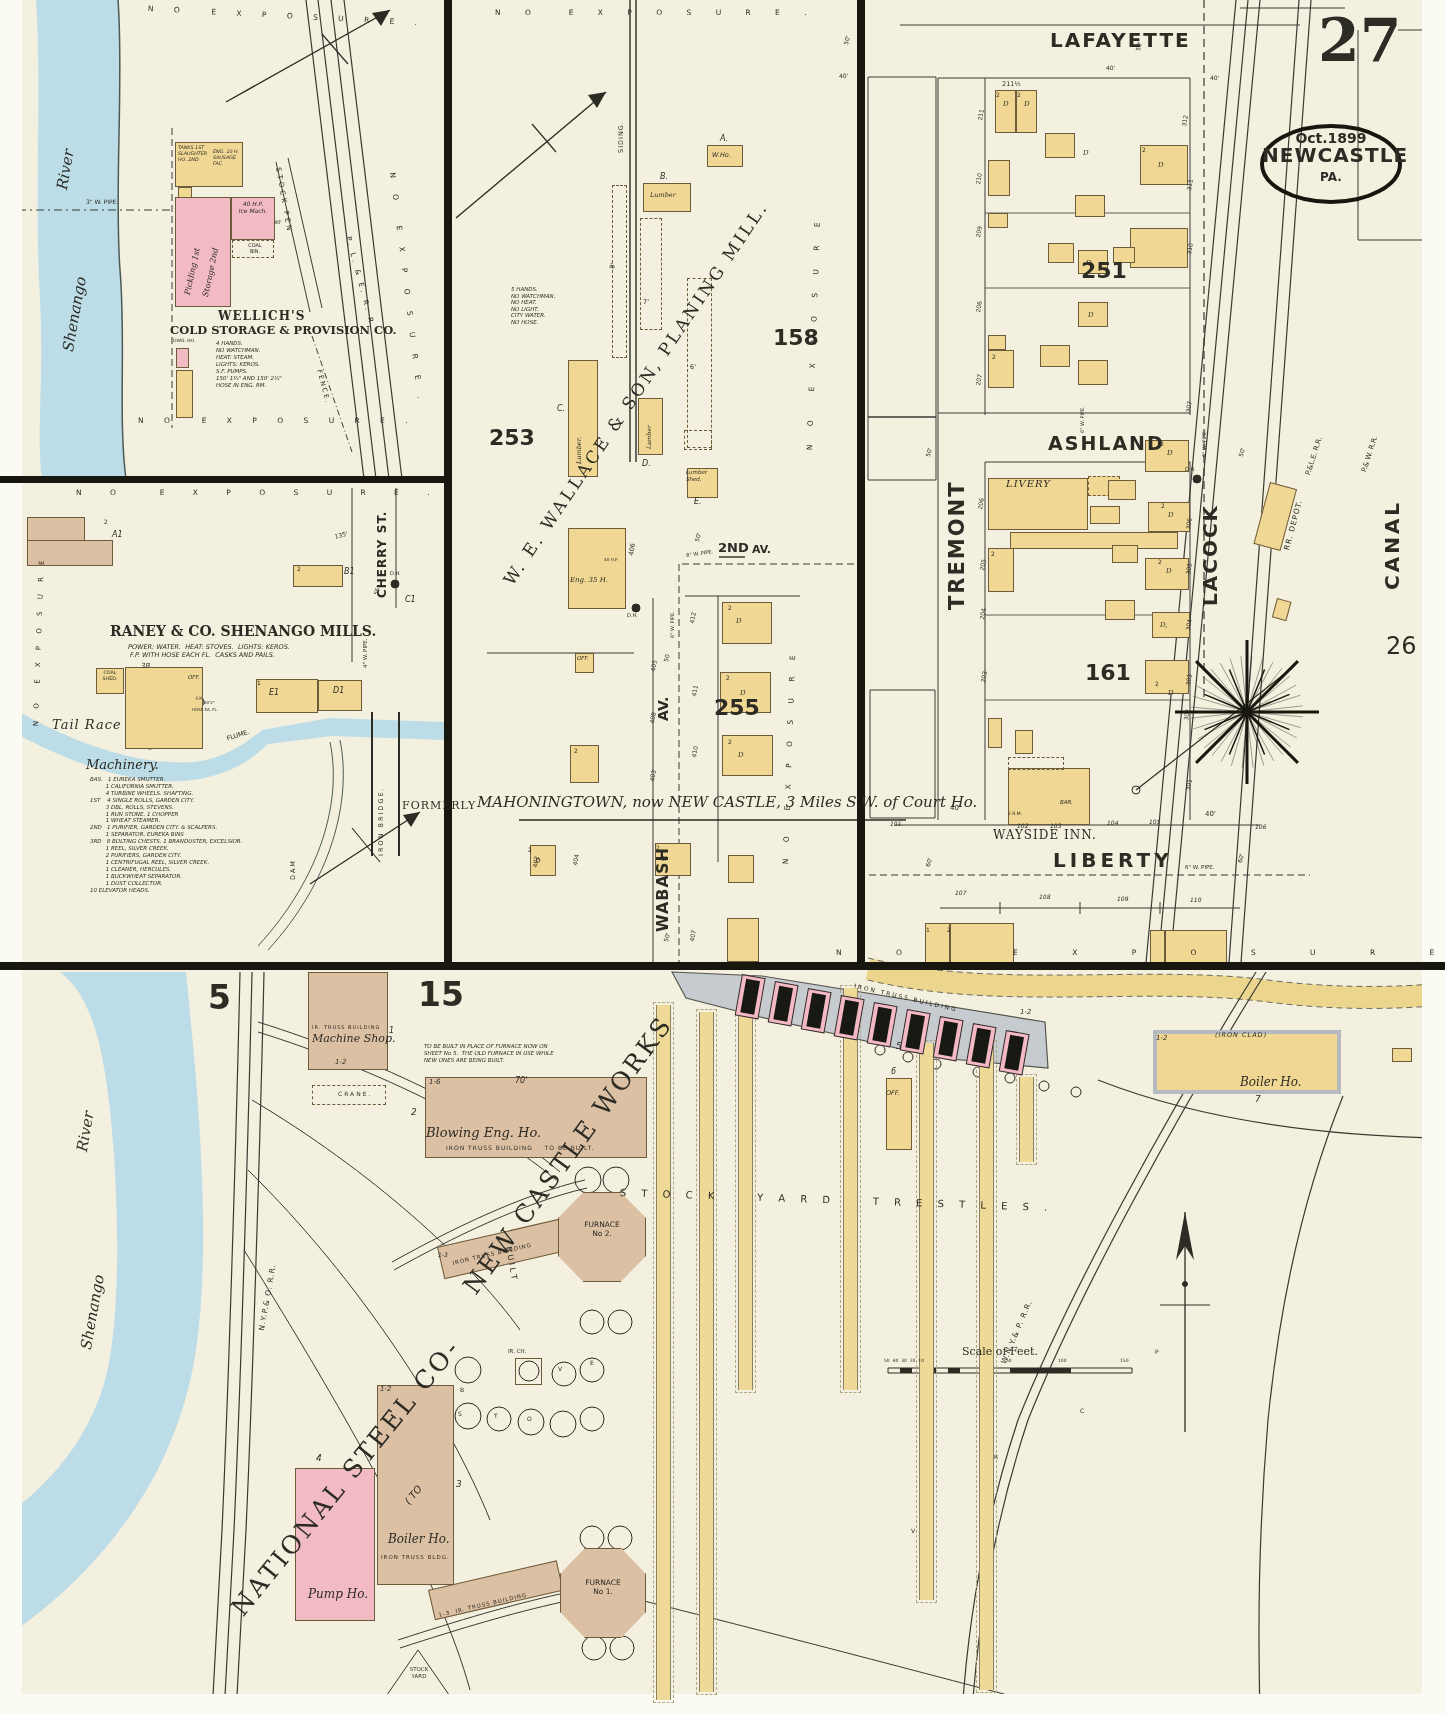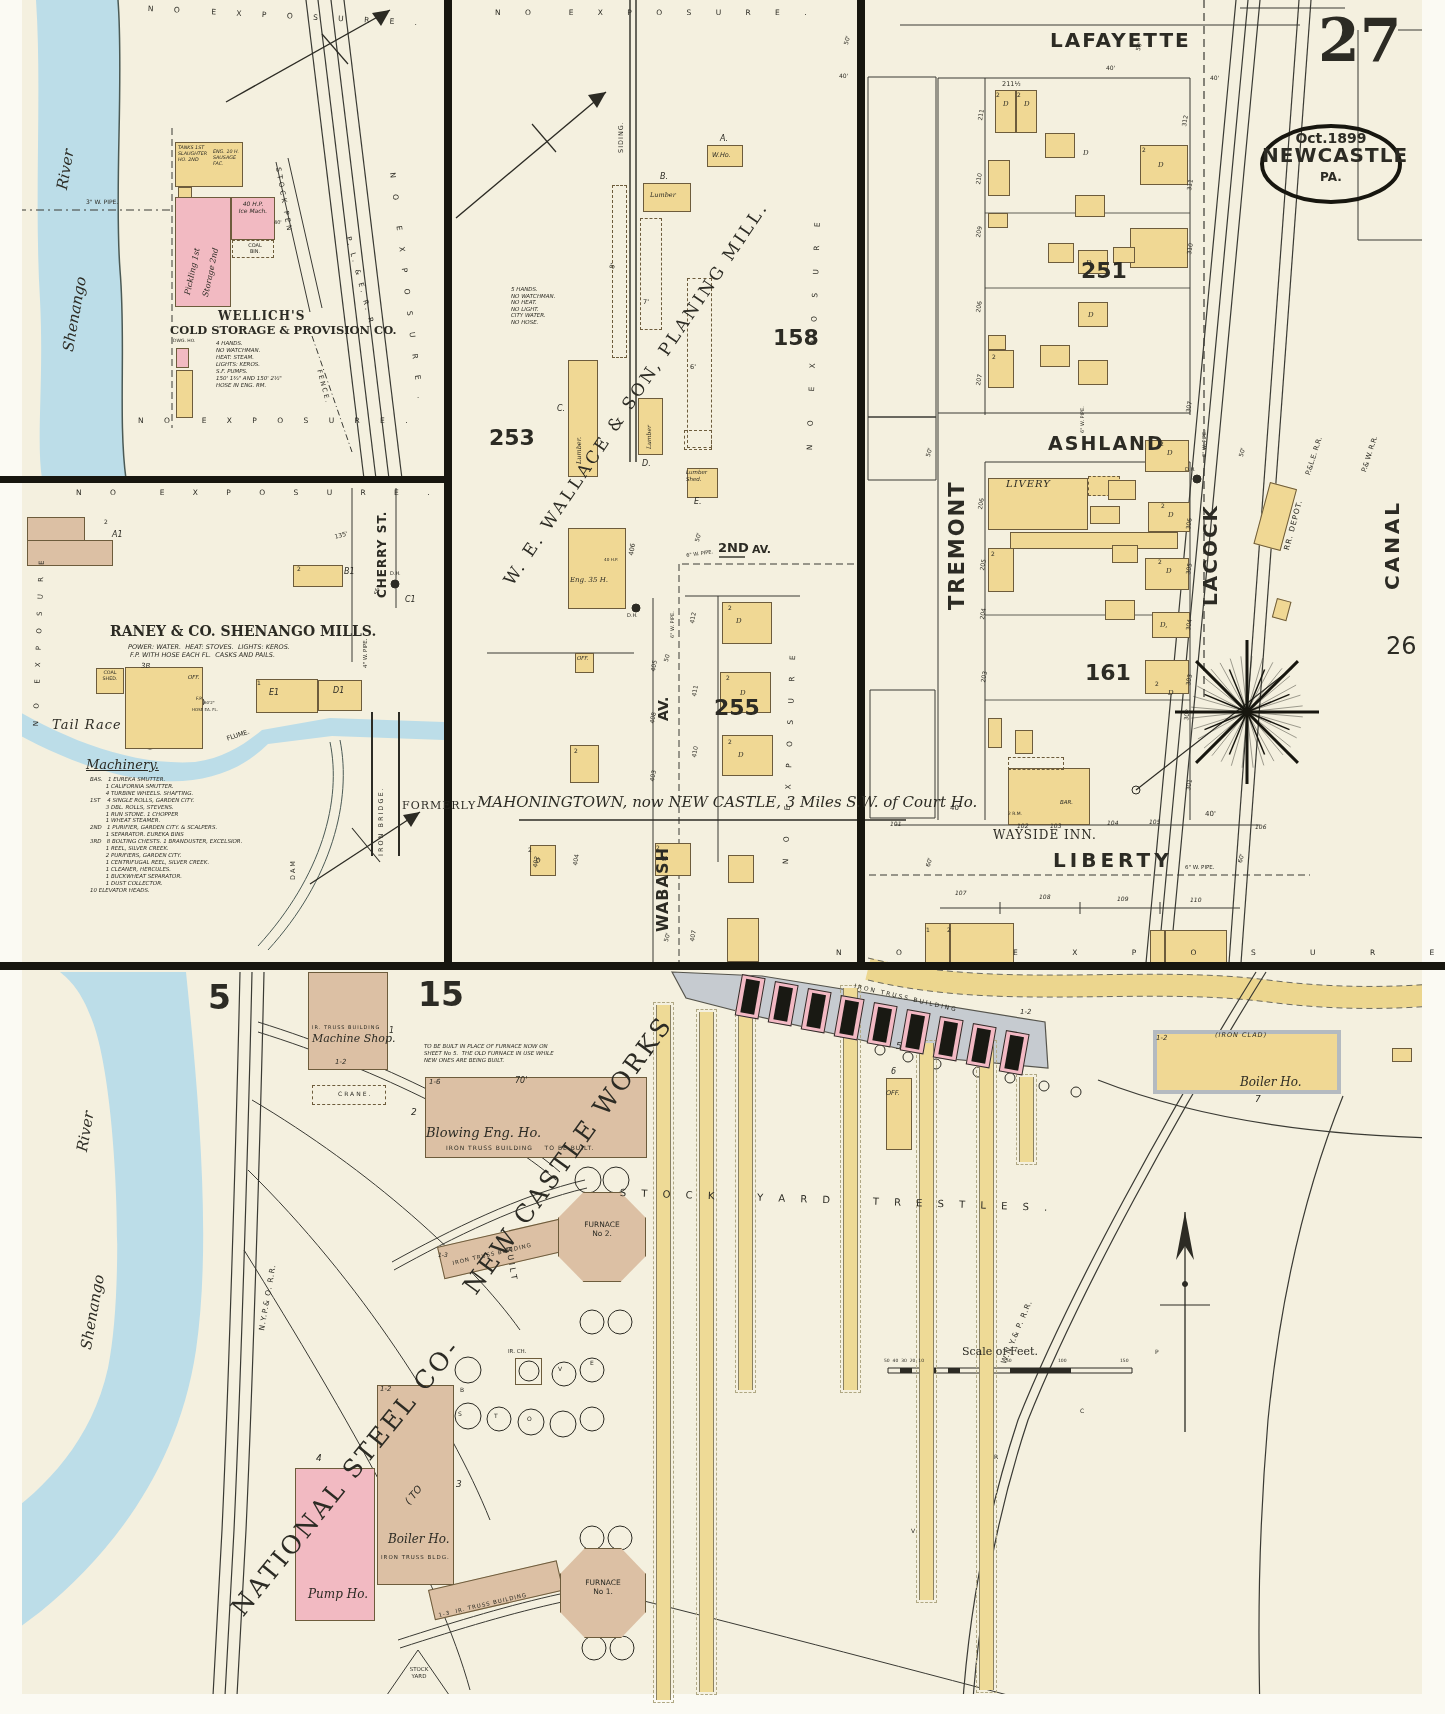--- a/index.html
+++ b/index.html
@@ -377,21 +377,21 @@
 150' 1¾" AND 150' 2½"
 HOSE IN ENG. RM.</div>
     <div class="lbl serif" style="left: 110px; top: 624px; font-size: 14px; font-weight: bold;">RANEY &amp; CO. SHENANGO MILLS.</div>
     <div class="lbl" style="left: 128px; top: 644px; font-size: 6.5px; font-style: italic;">POWER: WATER.  HEAT: STOVES.  LIGHTS: KEROS.</div>
     <div class="lbl" style="left: 130px; top: 652px; font-size: 6.5px; font-style: italic;">F.P. WITH HOSE EACH FL.  CASKS AND PAILS.</div>
     <div class="lbl serif" style="left: 500px; top: 578px; font-size: 17px; letter-spacing: 3px; transform: rotate(-56deg);">W. E. WALLACE &amp; SON, PLANING MILL.</div>
     <div class="lbl serif" style="left: 402px; top: 800px; font-size: 11px; letter-spacing: 1px;">FORMERLY</div>
     <div class="lbl serif" style="left: 477px; top: 794px; font-size: 15px; font-style: italic;">MAHONINGTOWN, now NEW CASTLE, 3 Miles S.W. of Court Ho.</div>
     <div class="lbl serif" style="left: 993px; top: 829px; font-size: 12px; letter-spacing: 1px;">WAYSIDE INN.</div>
     <div class="lbl serif" style="left: 1006px; top: 479px; font-size: 10px; font-style: italic; letter-spacing: 1px;">LIVERY</div>
-    <div class="lbl serif" style="left: 86px; top: 758px; font-size: 13px; font-style: italic; text-decoration: underline;">Machinery.</div>
+    <div class="lbl serif" style="left: 86px; top: 758px; font-size: 13px; font-style: italic;">Machinery.</div>
     <div class="lbl" style="left: 90px; top: 776px; font-size: 5.5px; font-style: italic; line-height: 6.9px;">BAS.   1 EUREKA SMUTTER.
          1 CALIFORNIA SMUTTER.
          4 TURBINE WHEELS. SHAFTING.
 1ST    4 SINGLE ROLLS, GARDEN CITY.
          3 DBL. ROLLS, STEVENS.
          1 RUN STONE. 1 CHOPPER
          1 WHEAT STEAMER.
 2ND   1 PURIFIER, GARDEN CITY. &amp; SCALPERS.
          1 SEPARATOR. EUREKA BINS
 3RD   8 BOLTING CHESTS. 1 BRANDUSTER, EXCELSIOR.

